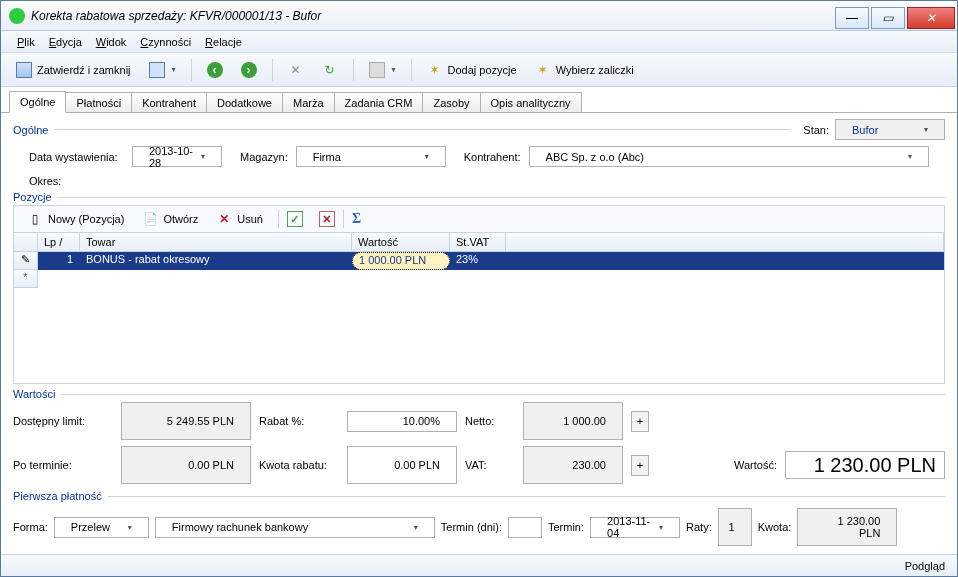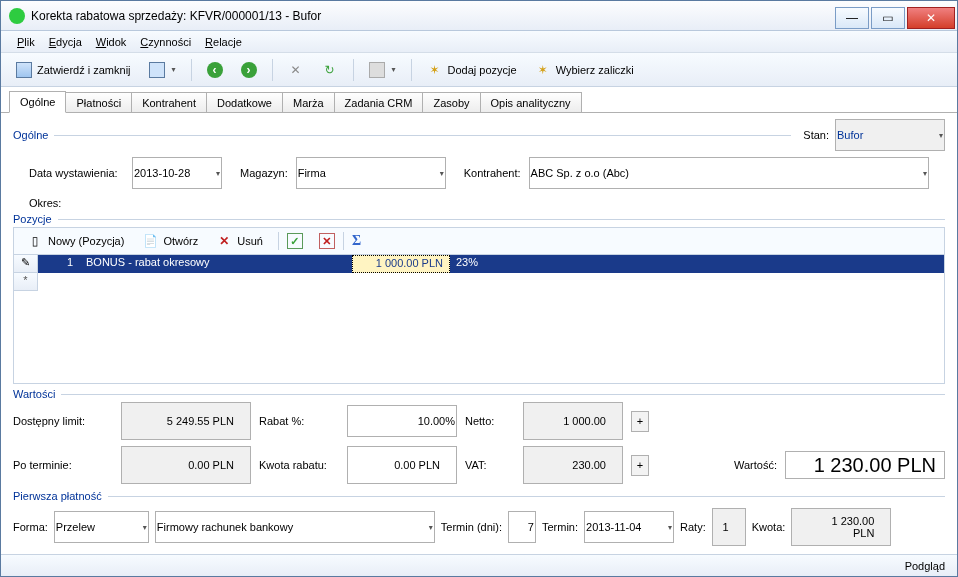--- a/index.html
+++ b/index.html
@@ -1,18 +1,18 @@
 <!DOCTYPE html>
 <html><head>
 <meta charset="utf-8">
 <style>
 * { box-sizing: border-box; margin: 0; padding: 0; font-family: "Segoe UI", Tahoma, sans-serif; font-size: 11px; }
 body { background: #fff; width: 958px; height: 577px; overflow: hidden; }
 .window { width: 958px; height: 577px; border: 1px solid #5a7aa0; display: flex; flex-direction: column; background: #fff; }
-.titlebar { height: 30px; background: linear-gradient(#fdfdfe,#e8eef7); display: flex; align-items: center; padding: 0 0 0 8px; border-bottom: 1px solid #b8c8dc; }
+.titlebar { height: 30px; background: linear-gradient(#fdfdfe,#e8eef7); display: flex; align-items: center; padding: 0 0 0 8px; border-bottom: 1px solid #b8c8dc; font-style: italic; }
 .titlebar-icon { width: 16px; height: 16px; border-radius: 50%; background: #2ecc40; margin-right: 6px; display: inline-block; }
 .titlebar-text { flex: 1; color: #000; font-size: 12px; }
 .winbtns { display: flex; }
 .winbtn { width: 34px; height: 22px; margin: 4px 2px 0 0; border: 1px solid #7a9cc6; background: linear-gradient(#f7fbff,#d9e8f8); display: flex; align-items: center; justify-content: center; font-size: 12px; }
 .winbtn.close { background: linear-gradient(#f08080,#d43e2a); color:#fff; border-color:#a02020; width: 48px; }
 .menubar { height: 22px; background: linear-gradient(#f7fbff,#e8eef7); display: flex; align-items: center; padding: 0 16px; gap: 14px; border-bottom: 1px solid #d4dde8; }
 .menubar span { color: #000; }
 .menubar span u { text-decoration: underline; }
 .toolbar { height: 34px; background: linear-gradient(#f7fbff,#e8eef7); display: flex; align-items: center; padding: 0 8px; border-bottom: 1px solid #c7d3e2; gap: 4px; }
 .tbtn { display: flex; align-items: center; gap: 5px; padding: 3px 6px; border: 1px solid transparent; }
@@ -29,21 +29,21 @@
 .ico.star { color:#d4a017; }
 .tabstrip { display:flex; align-items:flex-end; padding:4px 8px 0 8px; background:#fff; }
 .tab { padding:4px 10px; border:1px solid #b0b0b0; border-bottom:none; background:linear-gradient(#fefefe,#ececec); margin-right:-1px; cursor:default; }
 .tab.active { background:#fff; border-bottom:1px solid #fff; position:relative; z-index:2; }
 .tabstrip-bottom { height:1px; background:#b0b0b0; margin-top:-1px; }
 .content { flex:1; padding:6px 12px 0 12px; display:flex; flex-direction:column; overflow:hidden; }
 .fieldset-label { color:#003399; margin-bottom:2px; display:flex; align-items:center; }
 .fieldset-label .line { flex:1; height:1px; background:#c7d3e2; margin-left:6px; }
 .row { display:flex; align-items:center; gap:8px; margin:4px 16px; }
 .lbl { color:#000; }
-input.txt, .combo, .numbox { height:32px; border:1px solid #b0b0b0; background:#fff; padding:0 1px; }
+input.txt, .combo, .numbox { height:21px; border:1px solid #b0b0b0; background:#fff; padding:0 16px; }
 .combo { display:flex; align-items:center; }
 .combo .caret { margin-left:auto; font-size:8px; color:#555; padding-left:4px; }
 .readonly { background:#f0f0f0; text-align:right; padding:0 16px; display:flex; align-items:center; height:38px; border:1px solid #b0b0b0; justify-content:flex-end; }
 .pozycje-toolbar { height:28px; background:#f7fbff; border:1px solid #c7d3e2; display:flex; align-items:center; padding:0 6px; gap:4px; }
 .pozycje-toolbar .sep { height:18px; }
 .grid { border:1px solid #c7d3e2; border-top:none; flex:1; background:#fff; }
 .grid-header { display:flex; background:linear-gradient(#f7fbff,#e8eef7); border-bottom:1px solid #c7d3e2; }
 .gh { padding:3px 6px; border-right:1px solid #c7d3e2; }
 .gh.rowh { width:24px; }
 .gh.lp { width:42px; }
@@ -51,21 +51,21 @@
 .gh.wart { width:98px; }
 .gh.vat { width:56px; }
 .gh.rest { flex:1; }
 .grid-row { display:flex; height:18px; }
 .grid-row.sel { background:#1a3a8a; color:#fff; }
 .gc { padding:1px 6px; border-right:1px solid transparent; }
 .gc.rowh { width:24px; background:linear-gradient(#f7fbff,#e8eef7); border-right:1px solid #c7d3e2; border-bottom:1px solid #c7d3e2; color:#555; text-align:center; }
 .grid-row.sel .gc.rowh { color:#000; }
 .gc.lp { width:42px; text-align:right; }
 .gc.towar { width:272px; }
-.gc.wart { width:98px; text-align:right; }
+.gc.wart { width:98px; text-align:left;border-radius:9px; }
 .gc.wart.editing { border:1px dotted #000; background:#fff4c2; color:#1a3a8a; }
 .grid-row.sel .gc.wart.editing { color:#1a3a8a; background:#fff4c2; }
 .gc.vat { width:56px; }
 .values-area { margin-top:4px; }
 .val-grid { display:grid; grid-template-columns: 100px 130px 80px 110px 50px 100px 20px 1fr 60px 160px; gap:6px 8px; align-items:center; }
 .big-total { font-size:20px; text-align:right; padding:2px 8px; border:1px solid #b0b0b0; height:28px; display:flex; align-items:center; justify-content:flex-end; }
 .plusbtn { width:18px; height:21px; border:1px solid #b0b0b0; background:#f3f3f3; text-align:center; line-height:19px; }
 .statusbar { height:22px; border-top:1px solid #c7d3e2; background:linear-gradient(#f7fbff,#e8eef7); display:flex; align-items:center; justify-content:flex-end; padding:0 12px; }
 .pay-row { display:flex; align-items:center; gap:6px; margin:4px 0 8px 0; }
 .spin { width:14px; border:1px solid #b0b0b0; border-left:none; background:#f0f0f0; font-size:7px; text-align:center; line-height:9px; height:21px; }
@@ -201,20 +201,28 @@
       </div>
       <div class="sep"></div>
       <div class="chk">✓</div>
       <div style="width:8px"></div>
       <div class="xbox">✕</div>
       <div class="sep"></div>
       <span class="sigma">Σ</span>
     </div>
 
     <div class="grid">
+      <div class="grid-header">
+        <div class="gh rowh"></div>
+        <div class="gh lp">Lp /</div>
+        <div class="gh towar">Towar</div>
+        <div class="gh wart">Wartość</div>
+        <div class="gh vat">St.VAT</div>
+        <div class="gh rest"></div>
+      </div>
       <div class="grid-row sel">
         <div class="gc rowh">✎</div>
         <div class="gc lp">1</div>
         <div class="gc towar">BONUS - rabat okresowy</div>
         <div class="gc wart editing">1 000.00 PLN</div>
         <div class="gc vat">23%</div>
       </div>
       <div class="grid-row">
         <div class="gc rowh">*</div>
       </div>

